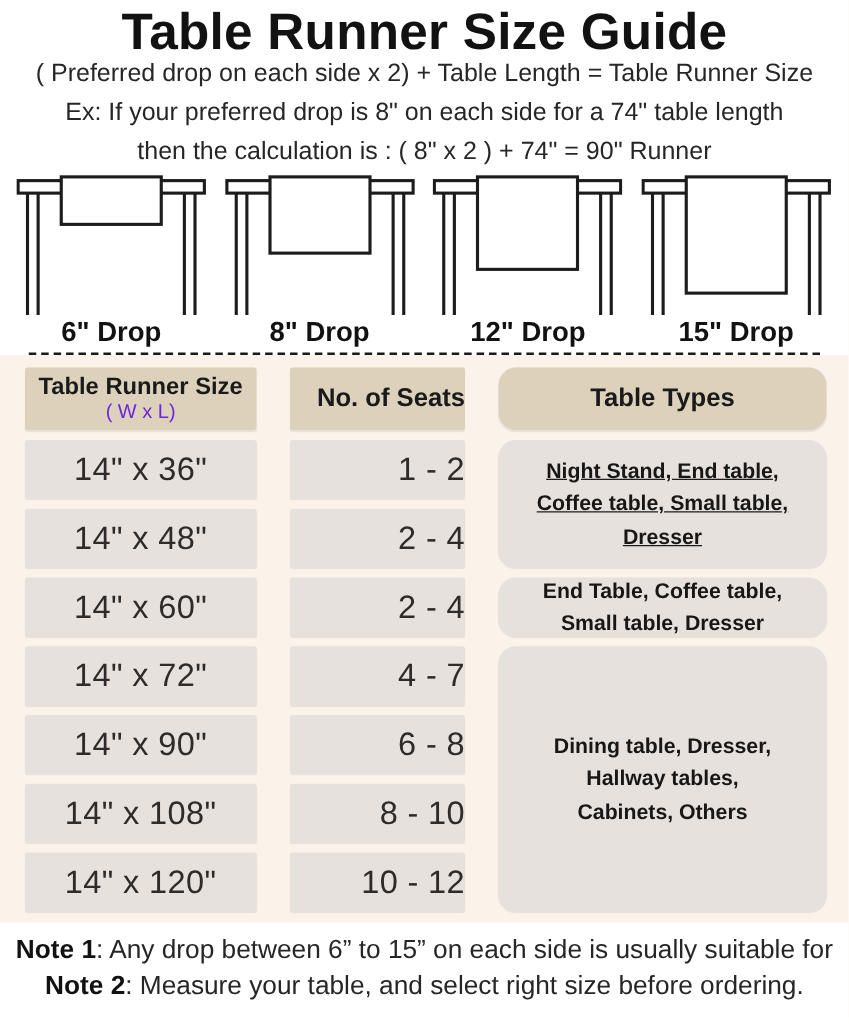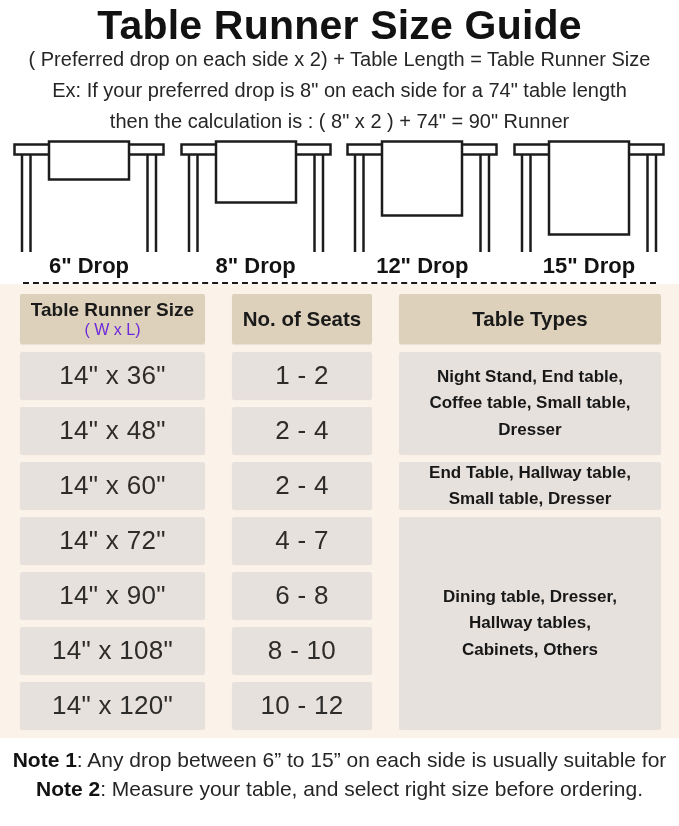--- a/index.html
+++ b/index.html
@@ -67,25 +67,25 @@
   .bodyc{ background: #e7e1dd; }
   .hdr1-line1 { font-size: 19px; font-weight: bold; color: #1a1a1a; line-height: 1.15; }
   .hdr1-line2 { font-size: 16px; color: #6d28d9; line-height: 1.15; }
   .hdr-big    { font-size: 20.5px; font-weight: bold; color: #1a1a1a; }
   .size-val, .seats-val { font-size: 26px; color: #2e2c2a; letter-spacing: 0.3px; }
   .types-val {
     font-size: 17px; font-weight: bold; color: #171717;
     line-height: 1.55; max-width: 216px;
   }
   .types-val.narrow { max-width: 176px; }
-  .col1 { grid-column: 1; } .col2 { grid-column: 2; } .col3 { grid-column: 3; }
+  .col1 { grid-column: 1; } .col2 { grid-column: 2; align-items: flex-end; } .col3 { grid-column: 3; border-radius: 14px; }
   .rowh { grid-row: 1; }
   .r1 { grid-row: 2; } .r2 { grid-row: 3; } .r3 { grid-row: 4; }
   .r4 { grid-row: 5; } .r5 { grid-row: 6; } .r6 { grid-row: 7; } .r7 { grid-row: 8; }
-  .span12 { grid-row: 2 / span 2; }
+  .span12 { grid-row: 2 / span 2; text-decoration: underline; }
   .span47 { grid-row: 5 / span 4; }
 
   
   .notes { padding: 8px 10px 0; text-align: center; }
   .note-line {
     font-size: 21px; color: #262626; line-height: 1.38;
   }
   .note-line b { color: #121212; }
 </style>
 </head>
@@ -207,21 +207,21 @@
         <div class="size-val">14" x 120"</div>
       </div>
     <div class="cell bodyc col2 r7">
         <div class="seats-val">10 - 12</div>
       </div>
 
     <div class="cell bodyc col3 span12">
       <div class="types-val">Night Stand, End table, Coffee table, Small table, Dresser</div>
     </div>
     <div class="cell bodyc col3 r3">
-      <div class="types-val">End Table, Hallway table, Small table, Dresser</div>
+      <div class="types-val">End Table, Coffee table, Small table, Dresser</div>
     </div>
     <div class="cell bodyc col3 span47">
       <div class="types-val narrow">Dining table, Dresser, Hallway tables, Cabinets, Others</div>
     </div>
 
   </div>
 </div>
 
 <div class="notes">
   <div class="note-line"><b>Note 1</b><span>: Any drop between 6” to 15” on each side is usually suitable for</span></div>

